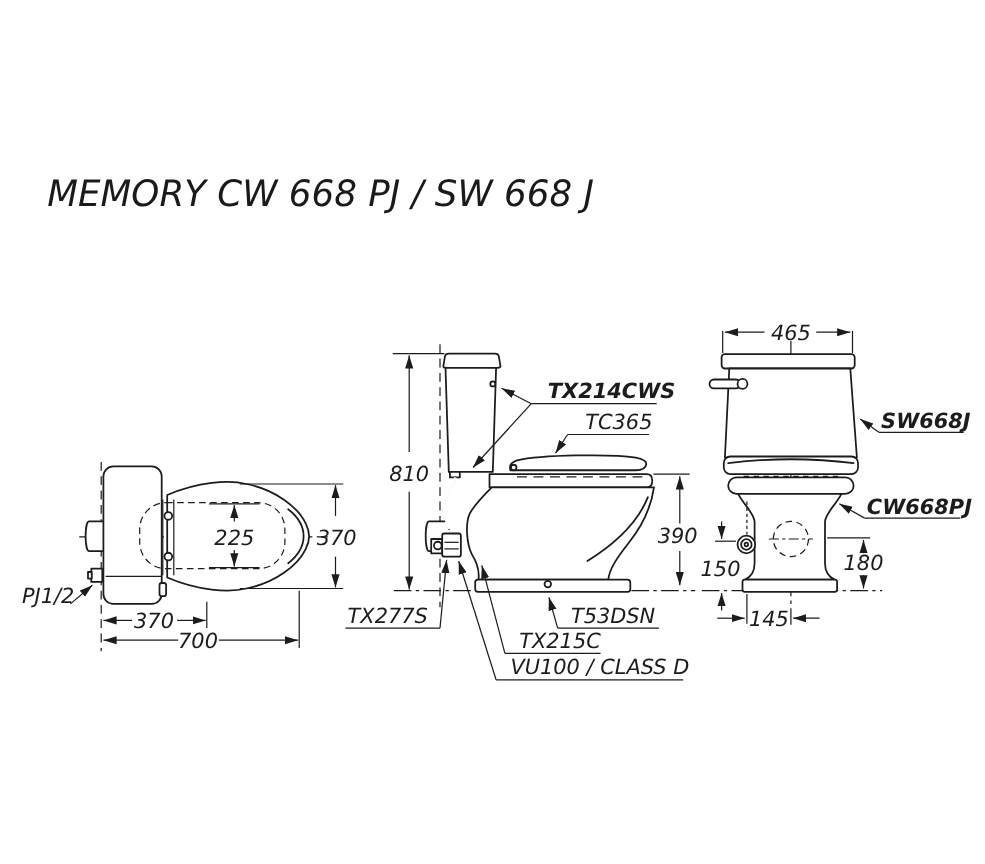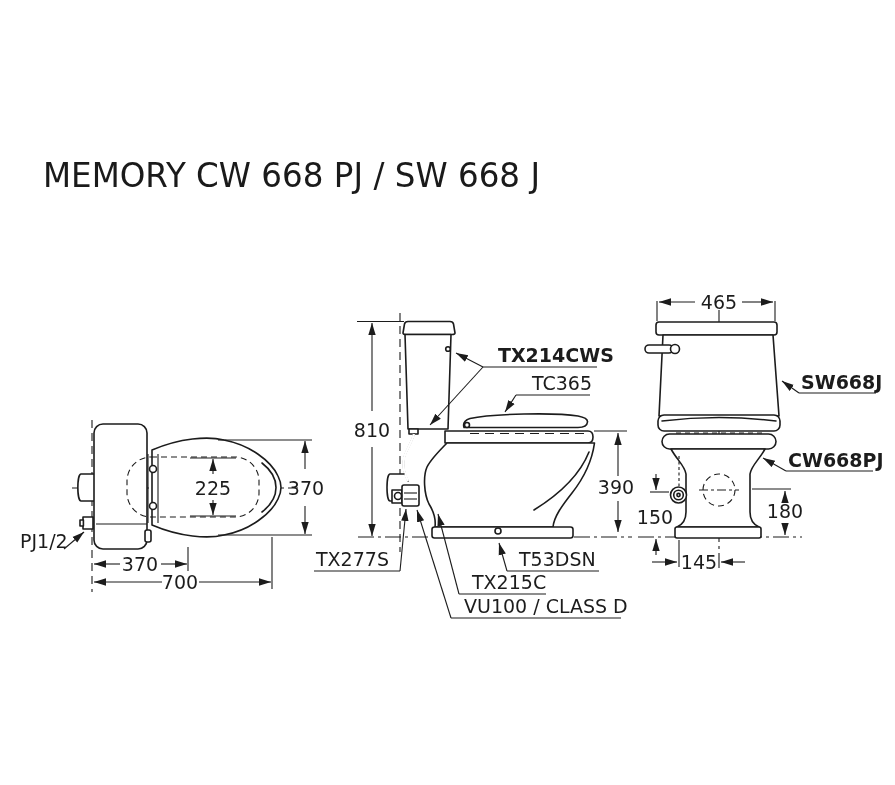--- a/index.html
+++ b/index.html
@@ -1,20 +1,20 @@
 <!DOCTYPE html>
 <html style="--line: #1c1c1c; --bg: #ffffff;"><head>
 <meta charset="utf-8">
 <style>
   :root{
     --line:#1c1c1c;
     --bg:#ffffff;
   }
   html,body{margin:0;padding:0;background:var(--bg);}
-  .stage{position:relative;width:895px;height:785px;background:var(--bg);overflow:hidden;}
+  .stage{position:relative;width:895px;height:785px;background:var(--bg);overflow:hidden;font-style:italic;}
   svg{display:block;}
   .title{font-family:"DejaVu Sans","Liberation Sans",sans-serif;font-size:33px;fill:#1a1a1a;}
   .dim{font-family:"DejaVu Sans","Liberation Sans",sans-serif;font-size:19px;fill:var(--line);}
   .label{font-family:"DejaVu Sans","Liberation Sans",sans-serif;font-size:19px;fill:var(--line);}
   .label-b{font-family:"DejaVu Sans","Liberation Sans",sans-serif;font-size:19px;font-weight:bold;fill:var(--line);}
   .outline{stroke:var(--line);stroke-width:1.6;fill:#fff;stroke-linejoin:round;stroke-linecap:round;}
   .nofill{stroke:var(--line);stroke-width:1.6;fill:none;stroke-linejoin:round;stroke-linecap:round;}
   .thin{stroke:var(--line);stroke-width:1.1;fill:none;stroke-linecap:butt;}
   .hose-core{stroke:#fff;stroke-width:2.4;fill:none;}
   #arr-path{fill:var(--line);}

